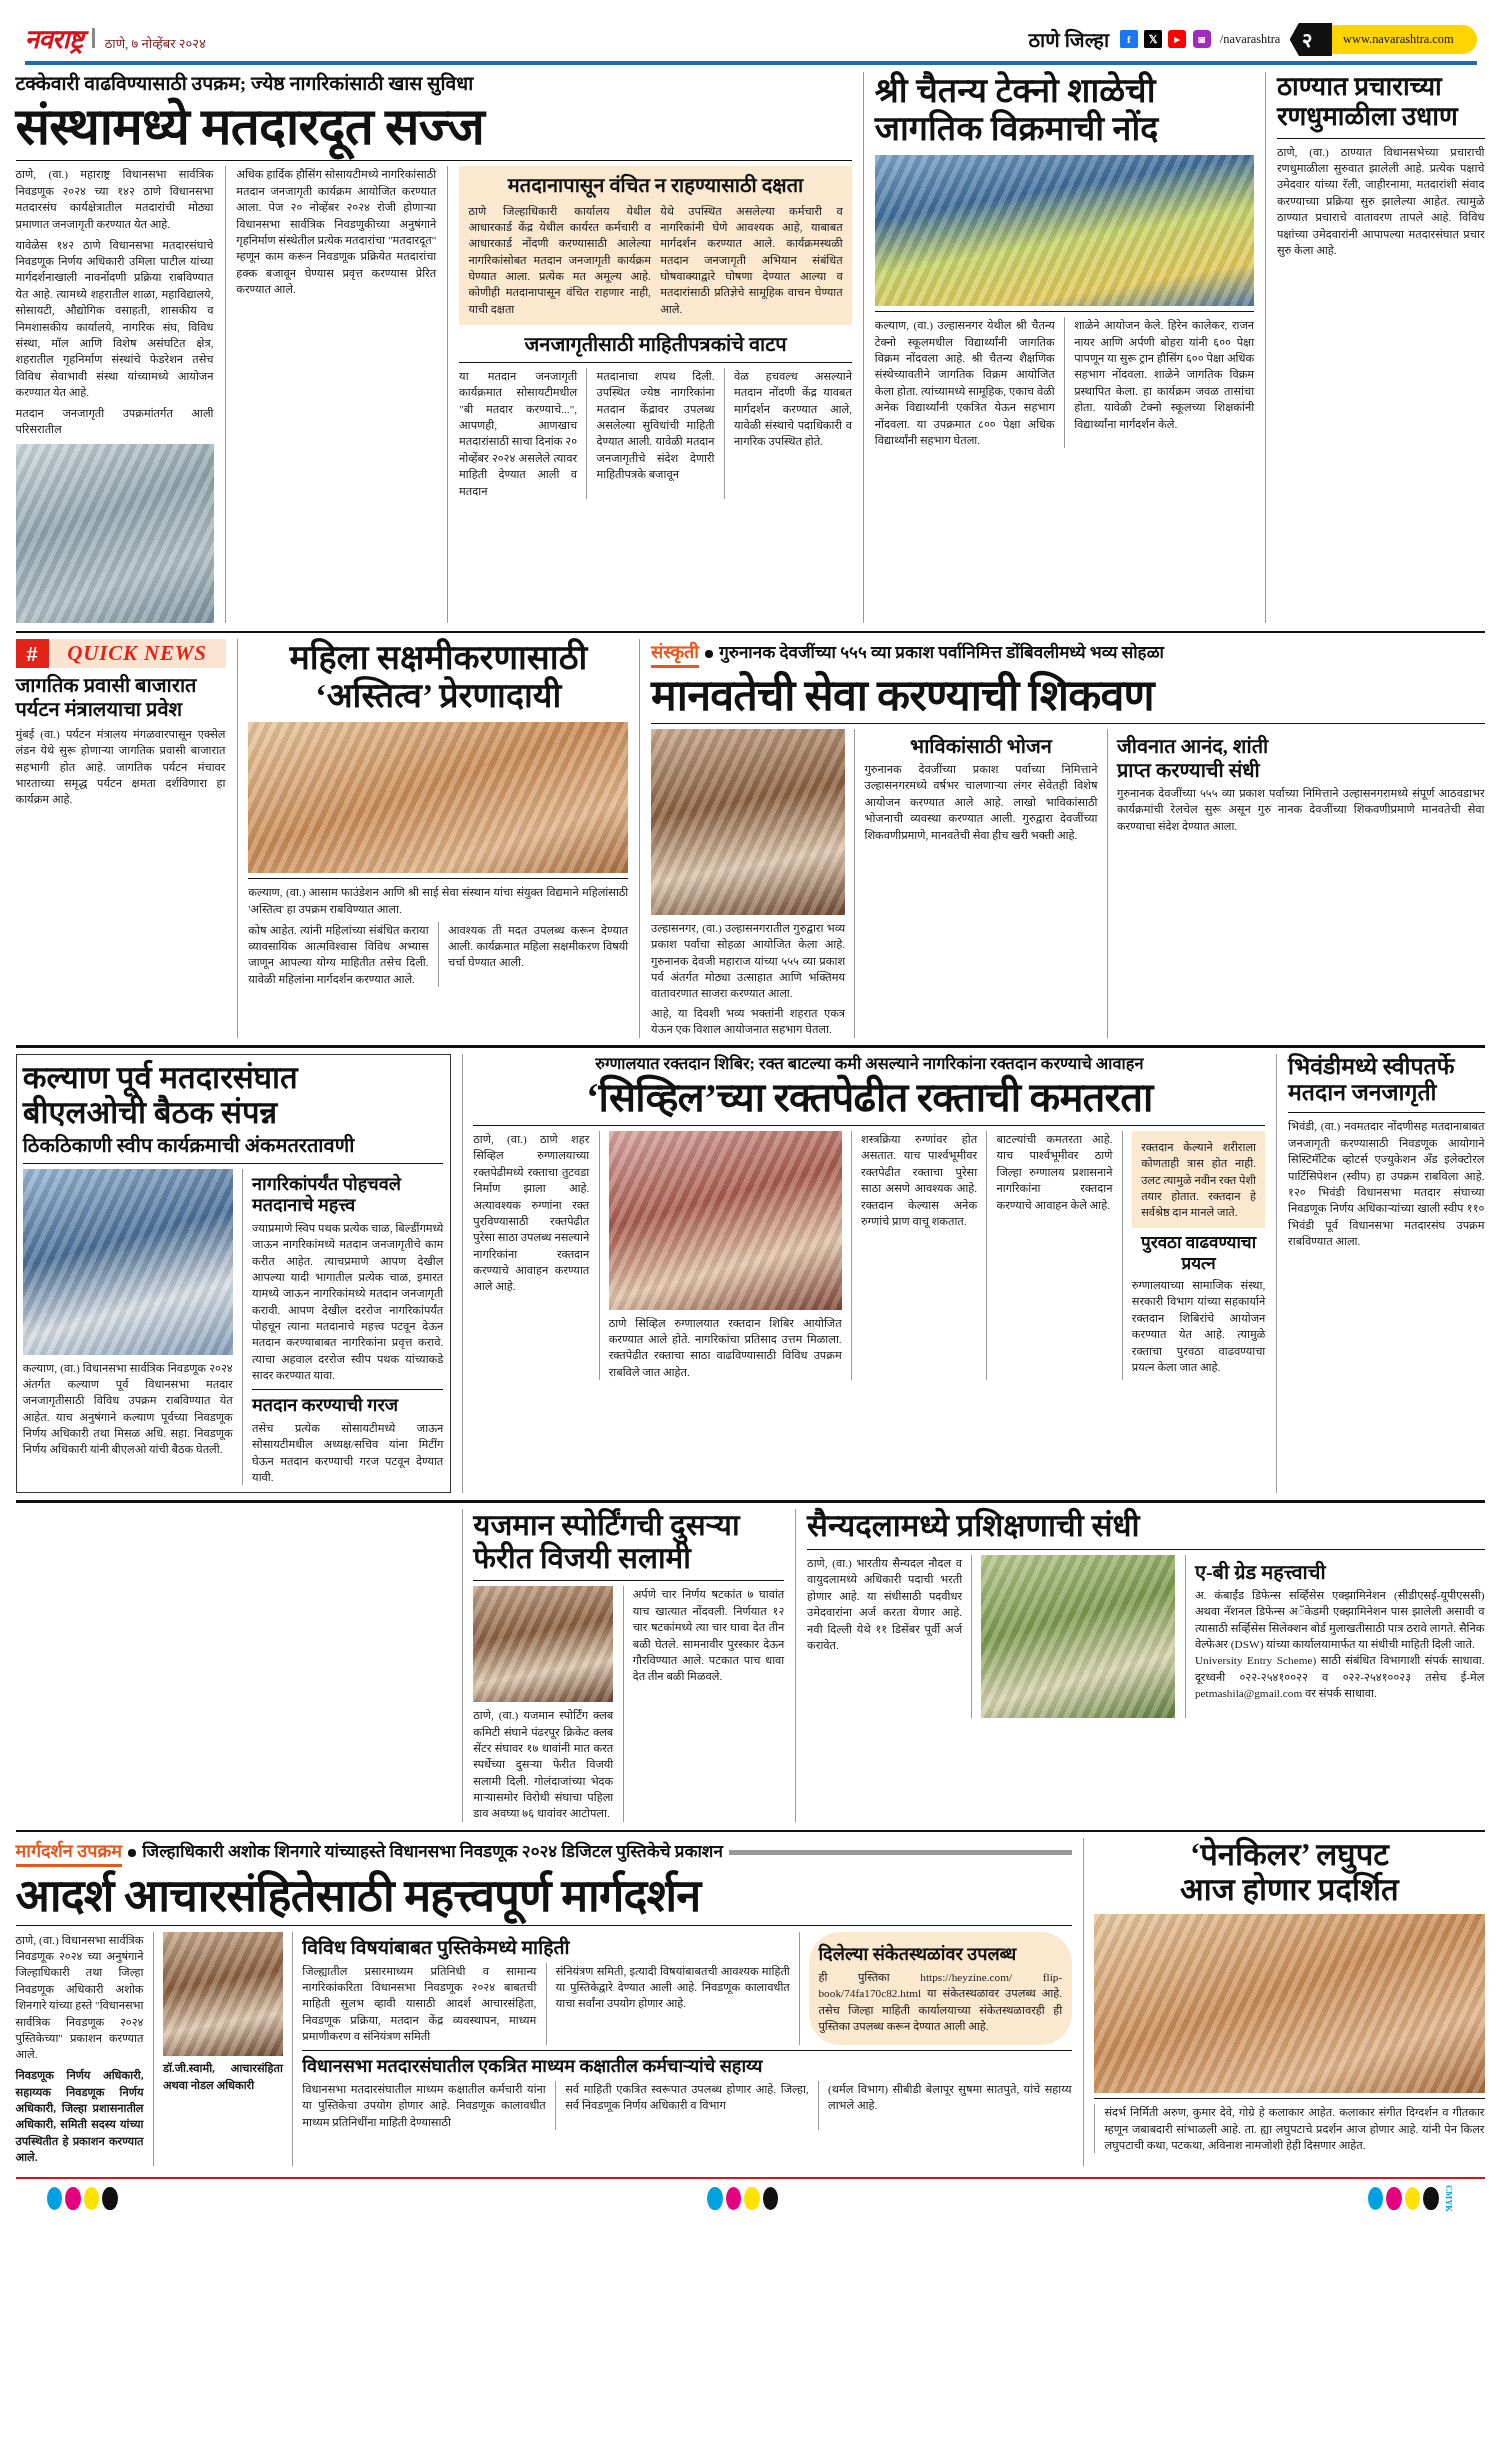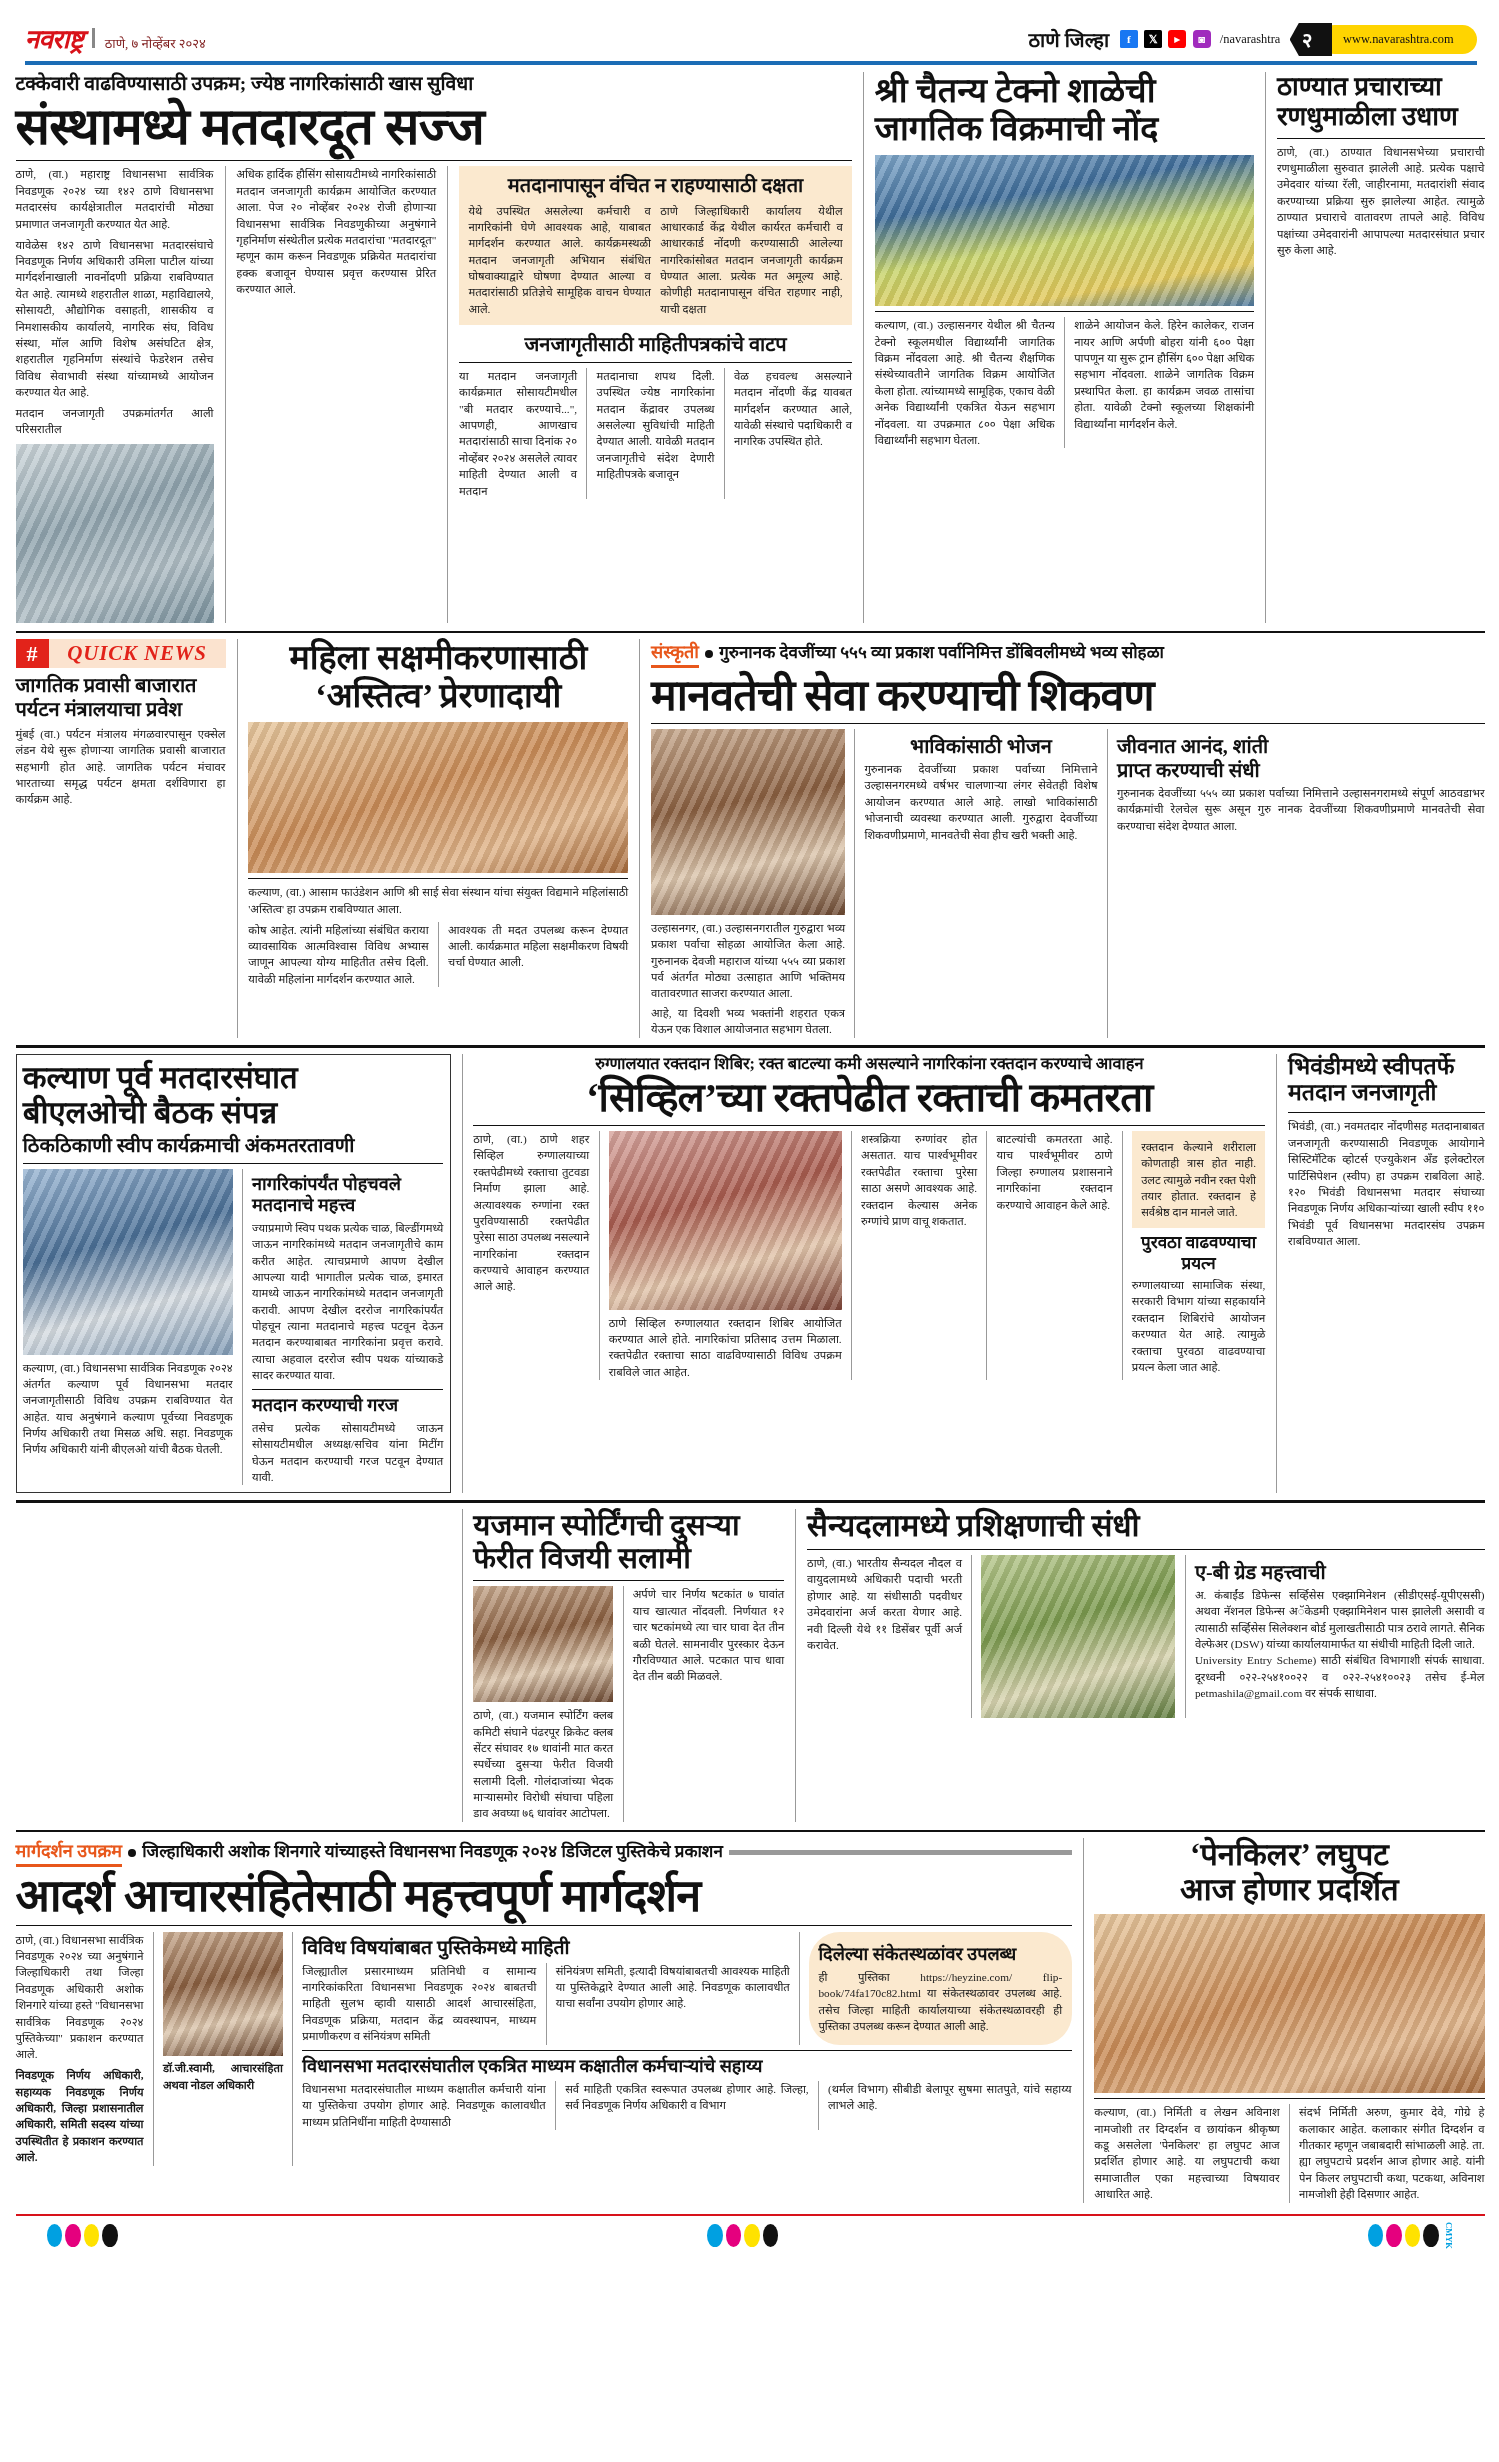--- a/index.html
+++ b/index.html
@@ -130,22 +130,22 @@
         </div>
         <div class="vr"></div>
         <div style="width:200px;">
           <p class="body-t">अधिक हार्दिक हौसिंग सोसायटीमध्ये नागरिकांसाठी मतदान जनजागृती कार्यक्रम आयोजित करण्यात आला. पेज २० नोव्हेंबर २०२४ रोजी होणाऱ्या विधानसभा सार्वत्रिक निवडणुकीच्या अनुषंगाने गृहनिर्माण संस्थेतील प्रत्येक मतदारांचा "मतदारदूत" म्हणून काम करून निवडणूक प्रक्रियेत मतदारांचा हक्क बजावून घेण्यास प्रवृत्त करण्यास प्रेरित करण्यात आले.</p>
         </div>
         <div class="vr"></div>
         <div style="flex:1;">
           <div class="tint">
             <div class="hl-sm" style="text-align:center;">मतदानापासून वंचित न राहण्यासाठी दक्षता</div>
             <div class="row" style="margin-top:4.7px;gap:9.3px;">
+              <p class="body-t" style="flex:1;">ठाणे जिल्हाधिकारी कार्यालय येथील आधारकार्ड केंद्र येथील कार्यरत कर्मचारी व आधारकार्ड नोंदणी करण्यासाठी आलेल्या नागरिकांसोबत मतदान जनजागृती कार्यक्रम घेण्यात आला. प्रत्येक मत अमूल्य आहे. कोणीही मतदानापासून वंचित राहणार नाही, याची दक्षता</p>
               <p class="body-t" style="flex:1;">येथे उपस्थित असलेल्या कर्मचारी व नागरिकांनी घेणे आवश्यक आहे, याबाबत मार्गदर्शन करण्यात आले. कार्यक्रमस्थळी मतदान जनजागृती अभियान संबंधित घोषवाक्याद्वारे घोषणा देण्यात आल्या व मतदारांसाठी प्रतिज्ञेचे सामूहिक वाचन घेण्यात आले.</p>
-              <p class="body-t" style="flex:1;">ठाणे जिल्हाधिकारी कार्यालय येथील आधारकार्ड केंद्र येथील कार्यरत कर्मचारी व आधारकार्ड नोंदणी करण्यासाठी आलेल्या नागरिकांसोबत मतदान जनजागृती कार्यक्रम घेण्यात आला. प्रत्येक मत अमूल्य आहे. कोणीही मतदानापासून वंचित राहणार नाही, याची दक्षता</p>
             </div>
           </div>
           <div class="hl-sm" style="text-align:center;margin-top:7.8px;">जनजागृतीसाठी माहितीपत्रकांचे वाटप</div>
           <div class="hr-thin"></div>
           <div class="row" style="gap:9.3px;">
             <p class="body-t" style="flex:1;">या मतदान जनजागृती कार्यक्रमात सोसायटीमधील "बी मतदार करण्याचे...", आपणही, आणखाच मतदारांसाठी साचा दिनांक २० नोव्हेंबर २०२४ असलेले त्यावर माहिती देण्यात आली व मतदान</p>
             <div class="vr"></div>
             <p class="body-t" style="flex:1;">मतदानाचा शपथ दिली. उपस्थित ज्येष्ठ नागरिकांना मतदान केंद्रावर उपलब्ध असलेल्या सुविधांची माहिती देण्यात आली. यावेळी मतदान जनजागृतीचे संदेश देणारी माहितीपत्रके बजावून</p>
             <div class="vr"></div>
             <p class="body-t" style="flex:1;">वेळ हचवल्ध असल्याने मतदान नोंदणी केंद्र यावबत मार्गदर्शन करण्यात आले, यावेळी संस्थाचे पदाधिकारी व नागरिक उपस्थित होते.</p>
@@ -398,21 +398,20 @@
     </div>
 
     <div class="vr"></div>
 
     <div style="flex:1;">
       <div class="hl-lg" style="white-space:pre-line;font-size:31px;text-align:center;">‘पेनकिलर’ लघुपट
 आज होणार प्रदर्शित</div>
       <div class="photo warm" style="height:179px;margin-top:6.2px;"></div>
       <div class="hr-thin"></div>
       <div class="row" style="gap:9.3px;">
-        <p class="body-t" style="flex:1;">कल्याण, (वा.) निर्मिती व लेखन अविनाश नामजोशी तर दिग्दर्शन व छायांकन श्रीकृष्ण कडू असलेला 'पेनकिलर' हा लघुपट आज प्रदर्शित होणार आहे. या लघुपटाची कथा समाजातील एका महत्त्वाच्या विषयावर आधारित आहे.</p>
         <div class="vr"></div>
         <p class="body-t" style="flex:1;">संदर्भ निर्मिती अरुण, कुमार देवे, गोग्रे हे कलाकार आहेत. कलाकार संगीत दिग्दर्शन व गीतकार म्हणून जबाबदारी सांभाळली आहे. ता. ह्या लघुपटाचे प्रदर्शन आज होणार आहे. यांनी पेन किलर लघुपटाची कथा, पटकथा, अविनाश नामजोशी हेही दिसणार आहेत.</p>
       </div>
     </div>
   </div>
 
   <div class="hr-red" style="margin-top:11px;"></div>
   <div style="display:flex;justify-content:space-between;align-items:center;padding:0 31px;">
     <div class="cmyk">
       <i class="c"></i>

